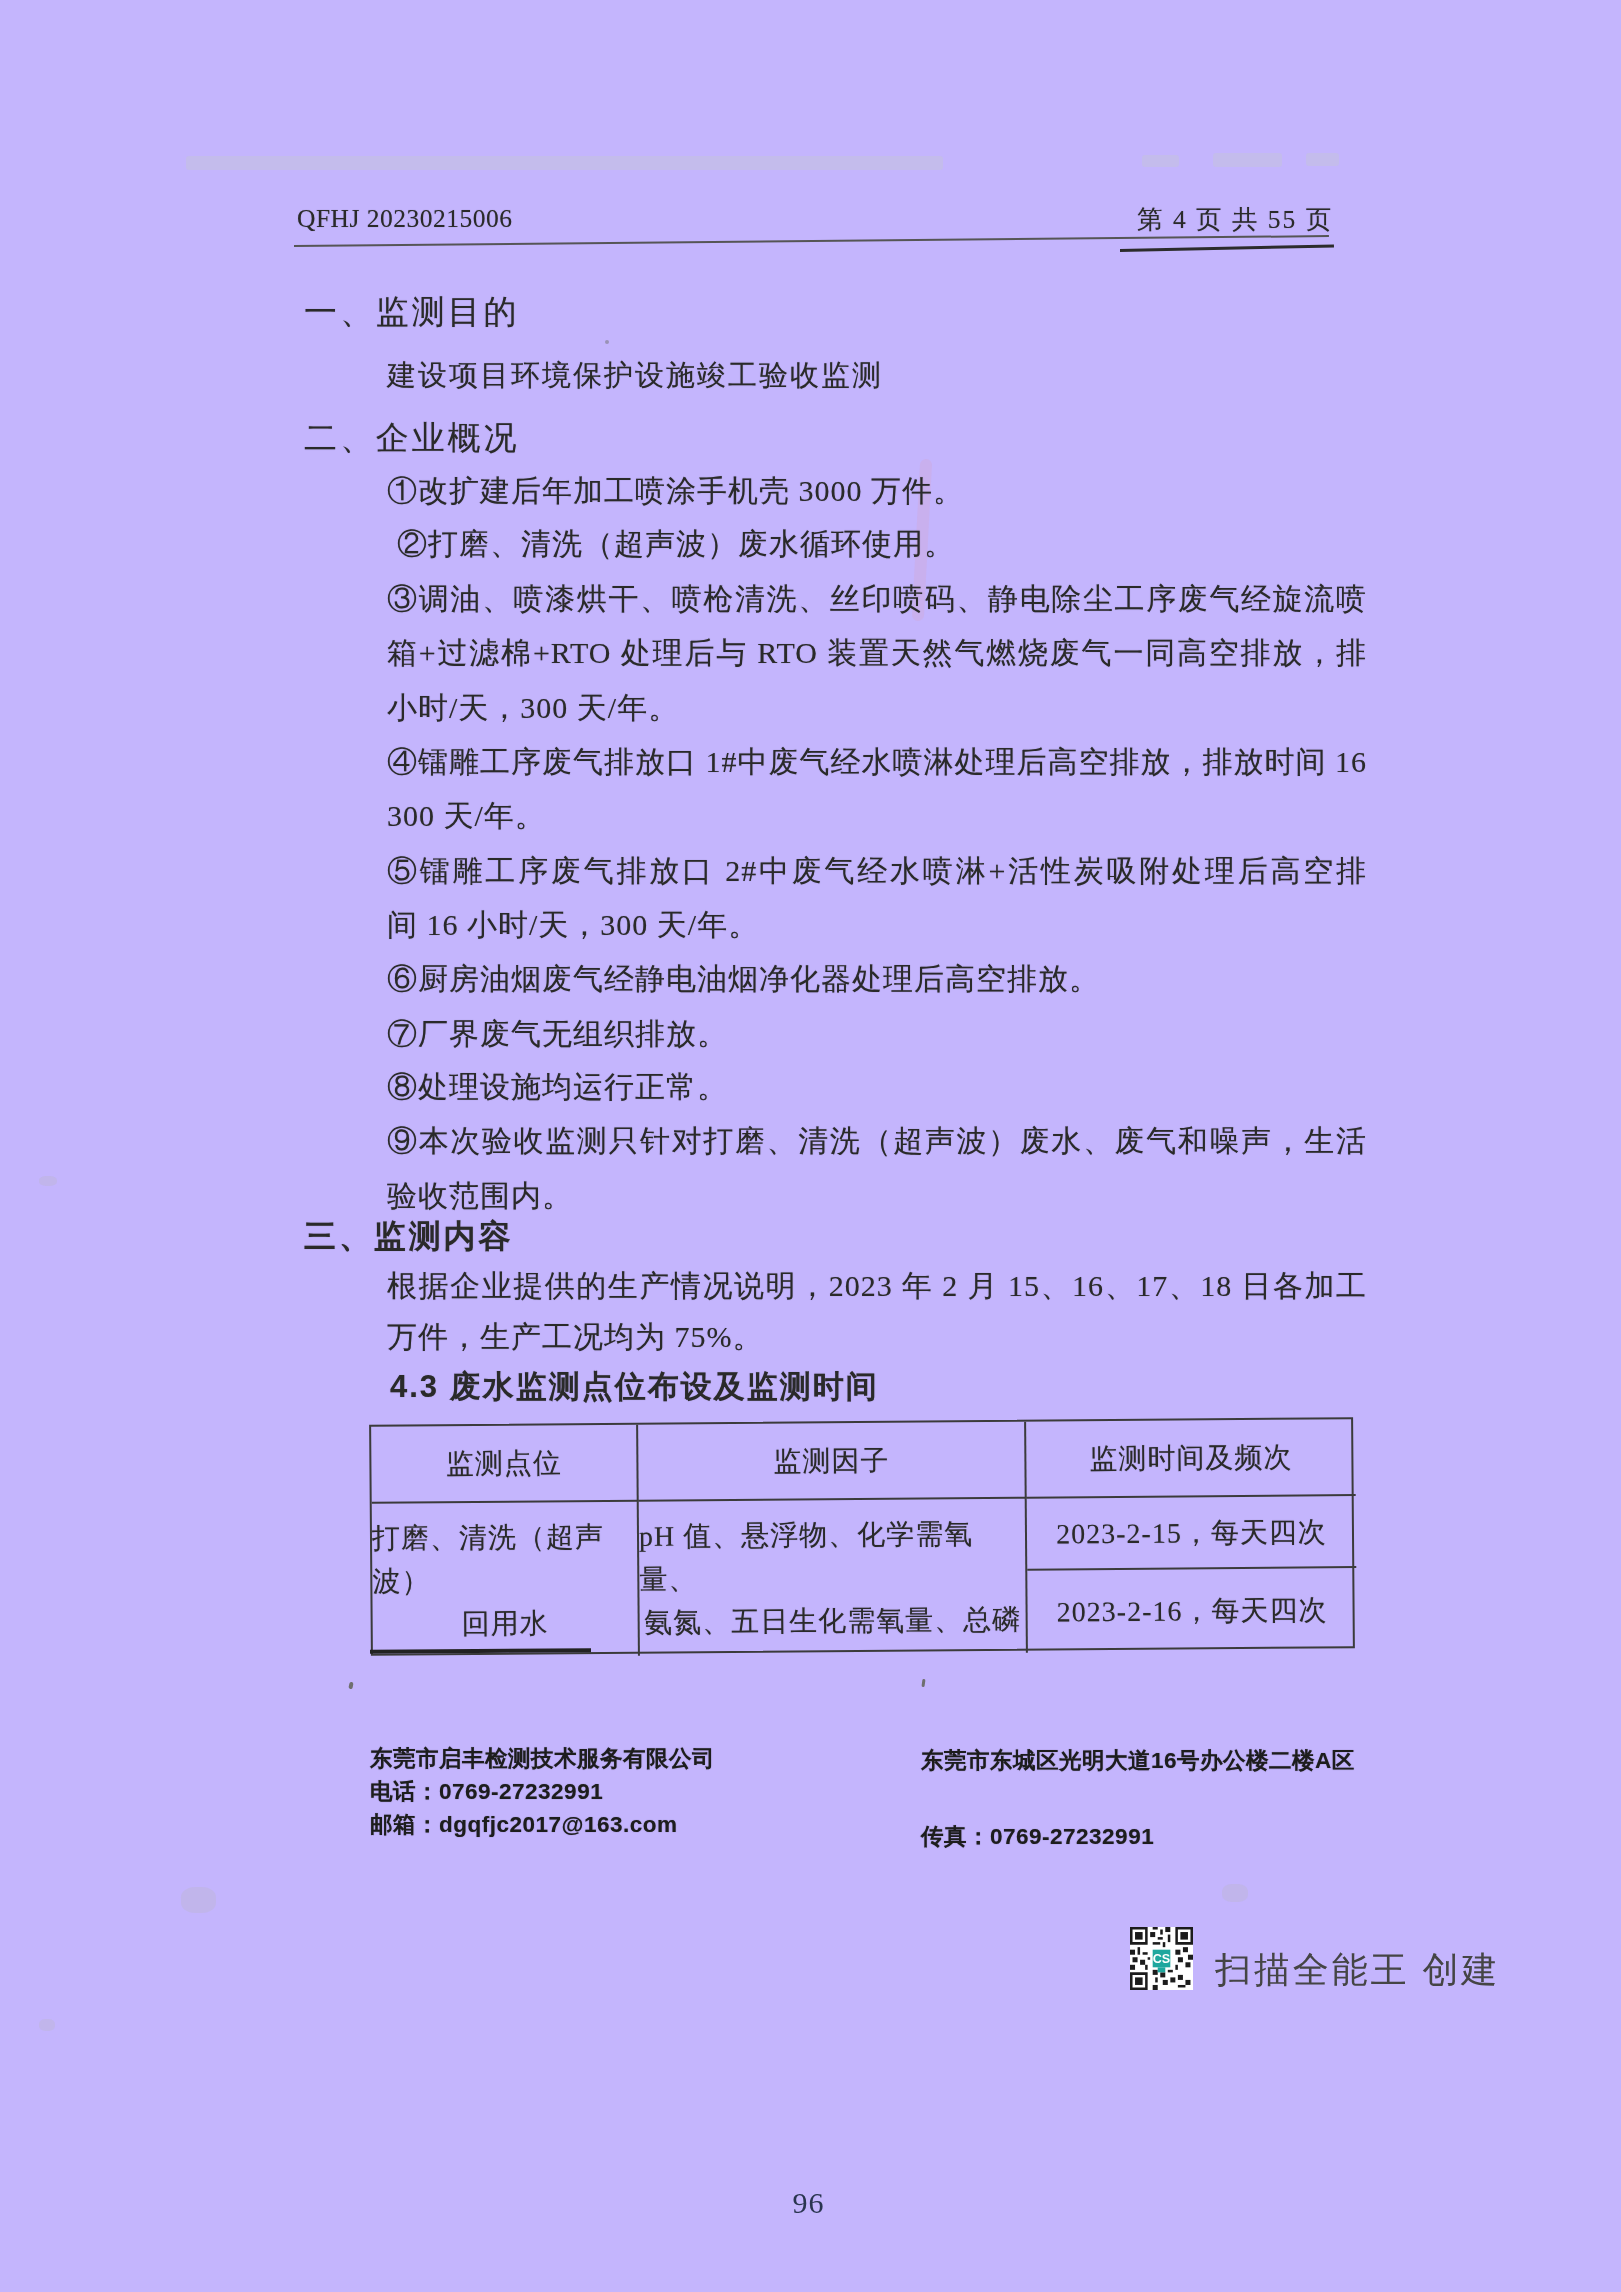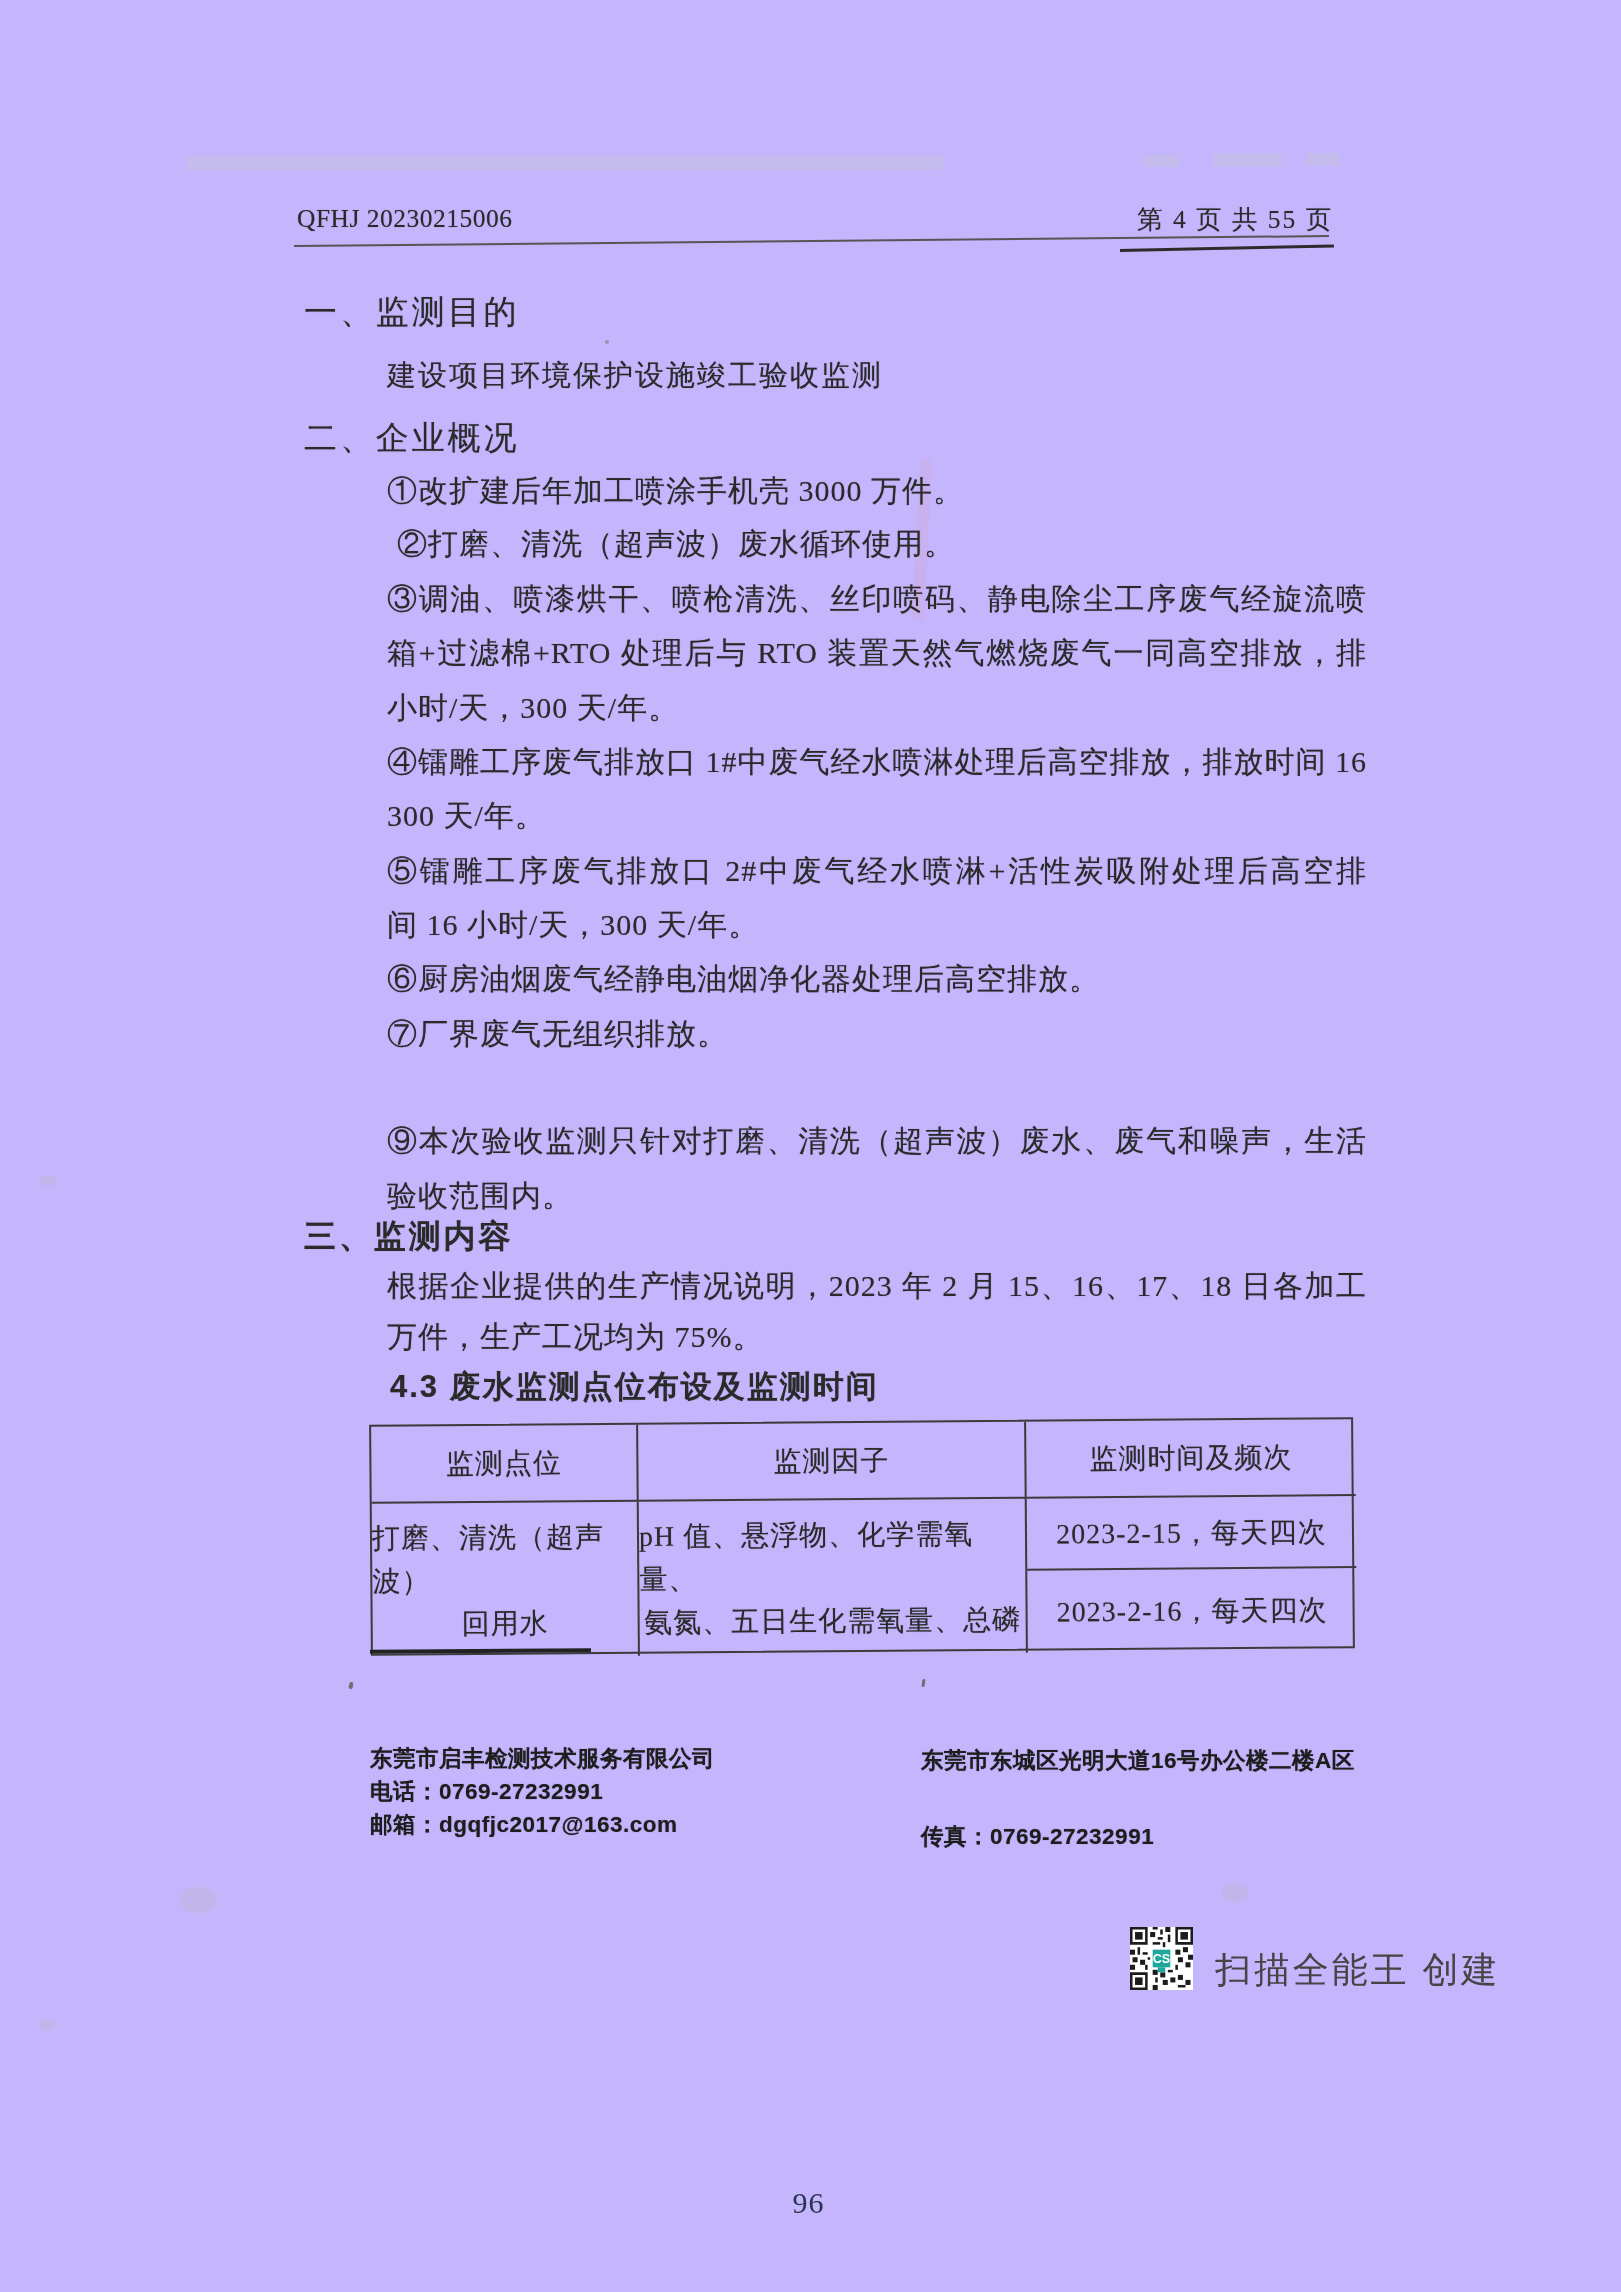--- a/index.html
+++ b/index.html
@@ -80,20 +80,21 @@
   <div class="abs ink body-line full" style="left:397px;top:522px;text-align-last:left;">②打磨、清洗（超声波）废水循环使用。</div>
   <div class="abs ink body-line full" style="left:387px;top:577px;">③调油、喷漆烘干、喷枪清洗、丝印喷码、静电除尘工序废气经旋流喷淋塔+喷淋</div>
   <div class="abs ink body-line full" style="left:387px;top:631px;">箱+过滤棉+RTO 处理后与 RTO 装置天然气燃烧废气一同高空排放，排放时间 16</div>
   <div class="abs ink body-line full" style="left:387px;top:686px;text-align-last:left;">小时/天，300 天/年。</div>
   <div class="abs ink body-line full" style="left:387px;top:740px;">④镭雕工序废气排放口 1#中废气经水喷淋处理后高空排放，排放时间 16 小时/天，</div>
   <div class="abs ink body-line full" style="left:387px;top:794px;text-align-last:left;">300 天/年。</div>
   <div class="abs ink body-line full" style="left:387px;top:849px;">⑤镭雕工序废气排放口 2#中废气经水喷淋+活性炭吸附处理后高空排放，排放时</div>
   <div class="abs ink body-line full" style="left:387px;top:903px;text-align-last:left;">间 16 小时/天，300 天/年。</div>
   <div class="abs ink body-line full" style="left:387px;top:957px;text-align-last:left;">⑥厨房油烟废气经静电油烟净化器处理后高空排放。</div>
   <div class="abs ink body-line full" style="left:387px;top:1012px;text-align-last:left;">⑦厂界废气无组织排放。</div>
+  <div class="abs ink body-line full" style="left:387px;top:1065px;text-align-last:left;">⑧处理设施均运行正常。</div>
   <div class="abs ink body-line full" style="left:387px;top:1119px;">⑨本次验收监测只针对打磨、清洗（超声波）废水、废气和噪声，生活污水不在</div>
   <div class="abs ink body-line full" style="left:387px;top:1174px;text-align-last:left;">验收范围内。</div>
 
   <div class="abs ink h1 bold-hei" style="left:304px;top:1215px;font-size:32px;">三、监测内容</div>
   <div class="abs ink body-line full" style="left:387px;top:1264px;">根据企业提供的生产情况说明，2023 年 2 月 15、16、17、18 日各加工手机壳 7.5</div>
   <div class="abs ink body-line full" style="left:387px;top:1315px;text-align-last:left;">万件，生产工况均为 75%。</div>
   <div class="abs ink bold-hei" style="left:390px;top:1366px;font-size:31px;letter-spacing:2px;">4.3   废水监测点位布设及监测时间</div>
 
   <div class="wtable ink">
     <div class="cell br bb">

